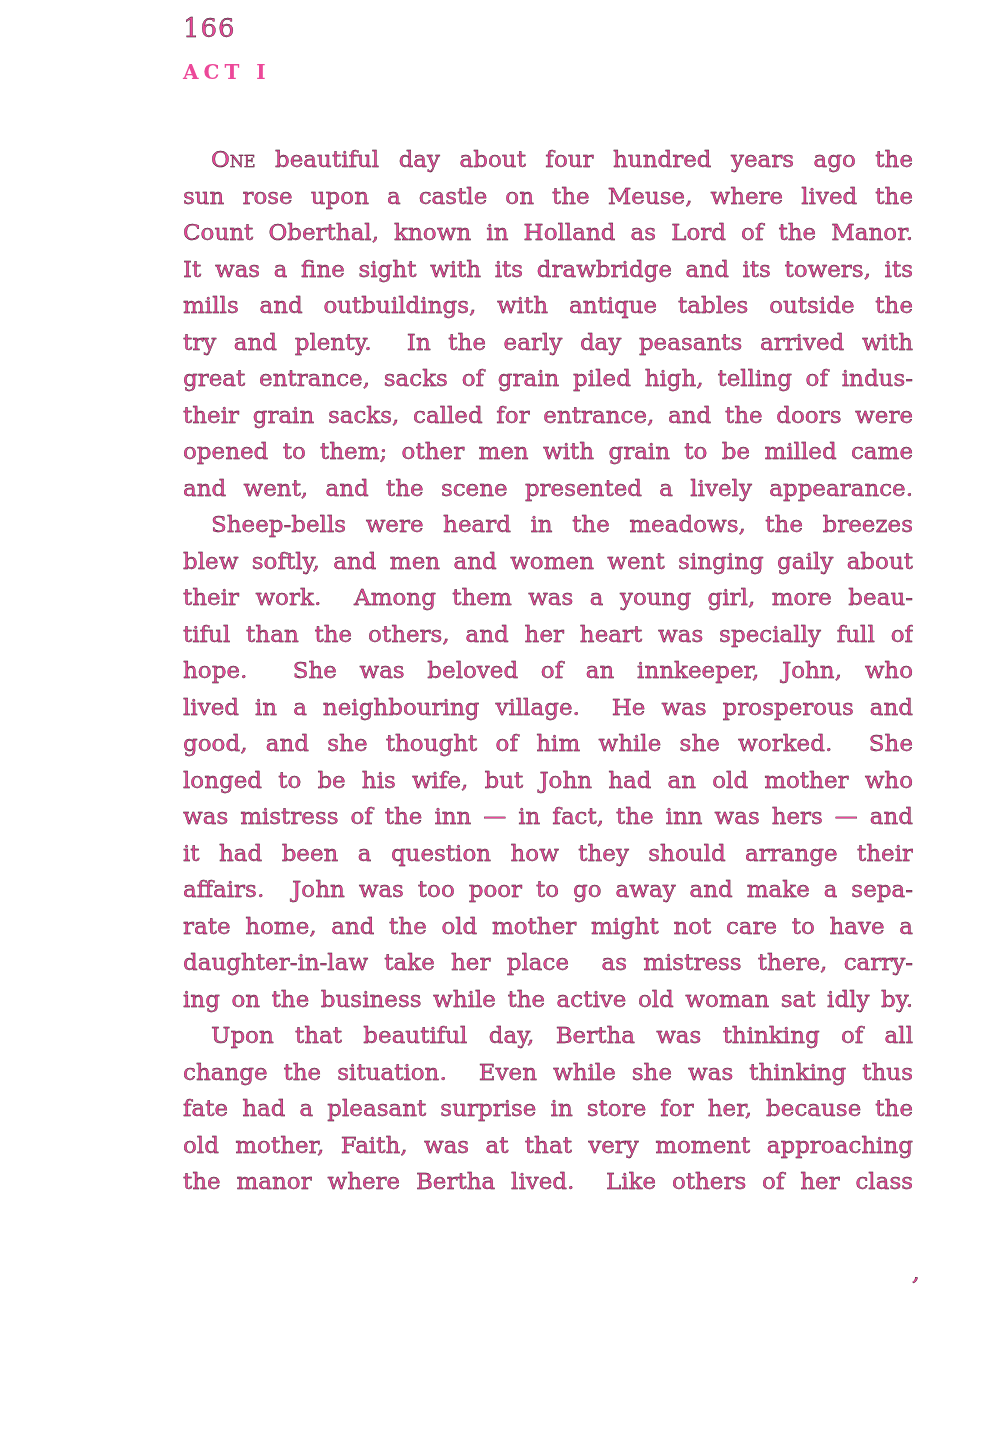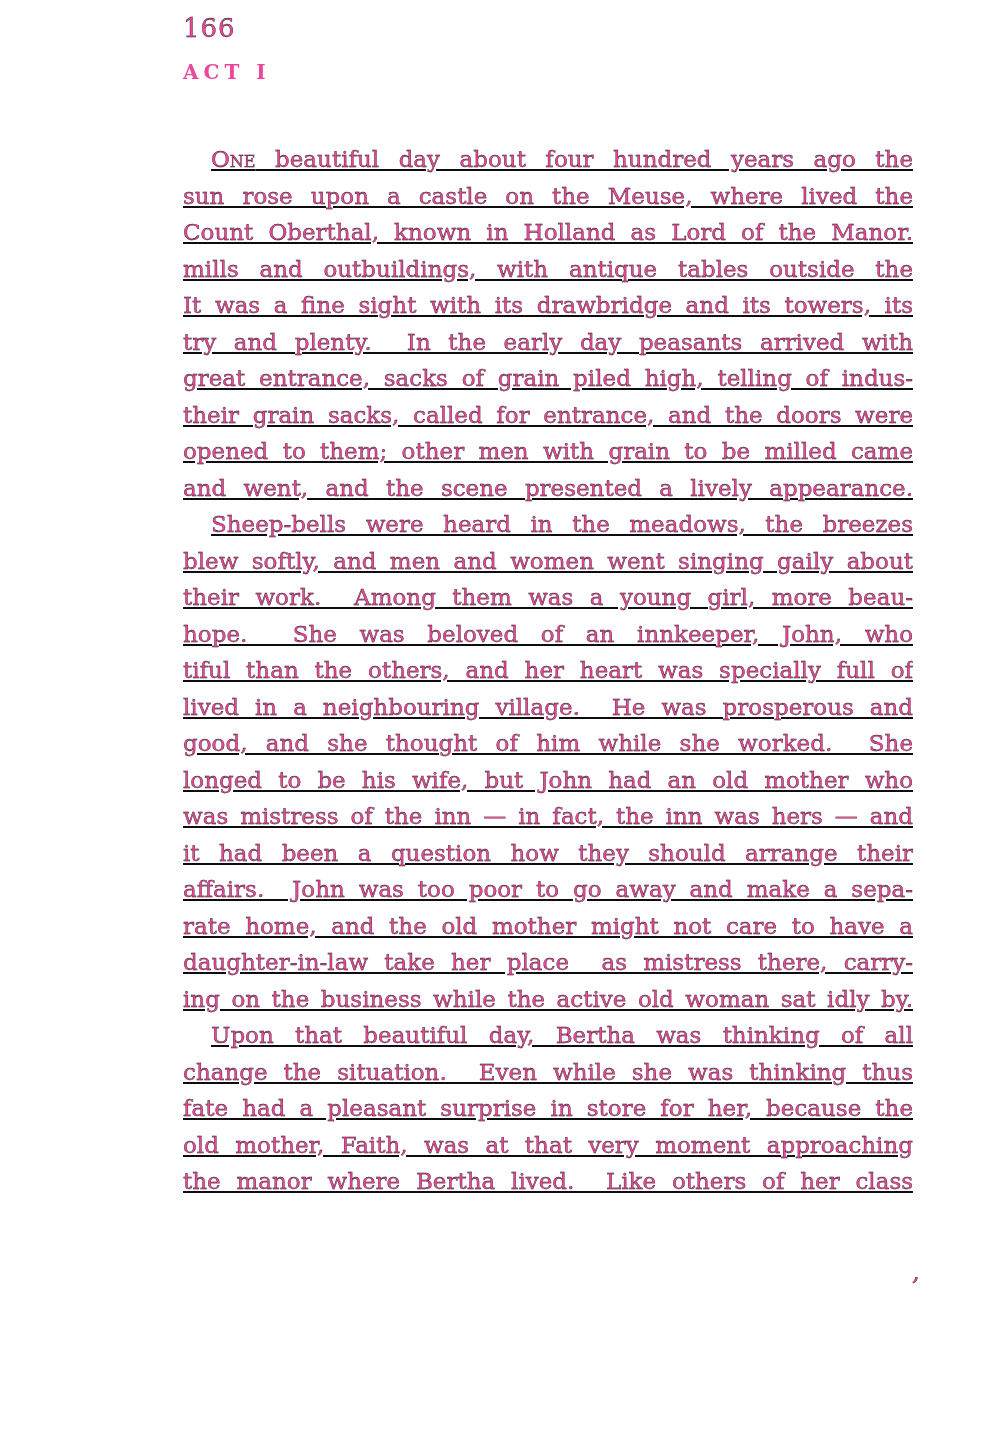--- a/index.html
+++ b/index.html
@@ -47,21 +47,20 @@
     font-size: 20px;
     letter-spacing: 5px;
     font-weight: bold;
     -webkit-text-stroke: 0;
   }
   .body-text {
     position: absolute;
     top: 141px;
     left: 183px;
     width: 730px;
-    text-decoration: underline;
   }
   .paragraph { margin: 0; padding: 0; }
   .line {
     font-size: 23px;
     line-height: 36.5px;
     height: 36.5px;
     text-align: justify;
     text-align-last: justify;
     white-space: pre-wrap;
     overflow: hidden;
@@ -85,34 +84,34 @@
     <div class="page-number">166</div>
   </div>
 
   <div class="act-heading">ACT I</div>
 
   <div class="body-text">
       <div class="paragraph">
         <div class="line indent"><span class="smallcaps">One</span> beautiful day about four hundred years ago the</div>
         <div class="line">sun rose upon a castle on the Meuse, where lived the</div>
         <div class="line">Count Oberthal, known in Holland as Lord of the Manor.</div>
+        <div class="line">It was a fine sight with its drawbridge and its towers, its</div>
         <div class="line">mills and outbuildings, with antique tables outside the</div>
-        <div class="line">It was a fine sight with its drawbridge and its towers, its</div>
         <div class="line">try and plenty.  In the early day peasants arrived with</div>
         <div class="line">great entrance, sacks of grain piled high, telling of indus-</div>
         <div class="line">their grain sacks, called for entrance, and the doors were</div>
         <div class="line">opened to them; other men with grain to be milled came</div>
         <div class="line">and went, and the scene presented a lively appearance.</div>
       </div>
       <div class="paragraph">
         <div class="line indent">Sheep-bells were heard in the meadows, the breezes</div>
         <div class="line">blew softly, and men and women went singing gaily about</div>
         <div class="line">their work.  Among them was a young girl, more beau-</div>
+        <div class="line">tiful than the others, and her heart was specially full of</div>
         <div class="line">hope.  She was beloved of an innkeeper, John, who</div>
-        <div class="line">tiful than the others, and her heart was specially full of</div>
         <div class="line">lived in a neighbouring village.  He was prosperous and</div>
         <div class="line">good, and she thought of him while she worked.  She</div>
         <div class="line">longed to be his wife, but John had an old mother who</div>
         <div class="line">was mistress of the inn — in fact, the inn was hers — and</div>
         <div class="line">it had been a question how they should arrange their</div>
         <div class="line">affairs.  John was too poor to go away and make a sepa-</div>
         <div class="line">rate home, and the old mother might not care to have a</div>
         <div class="line">daughter-in-law take her place  as mistress there, carry-</div>
         <div class="line">ing on the business while the active old woman sat idly by.</div>
       </div>

